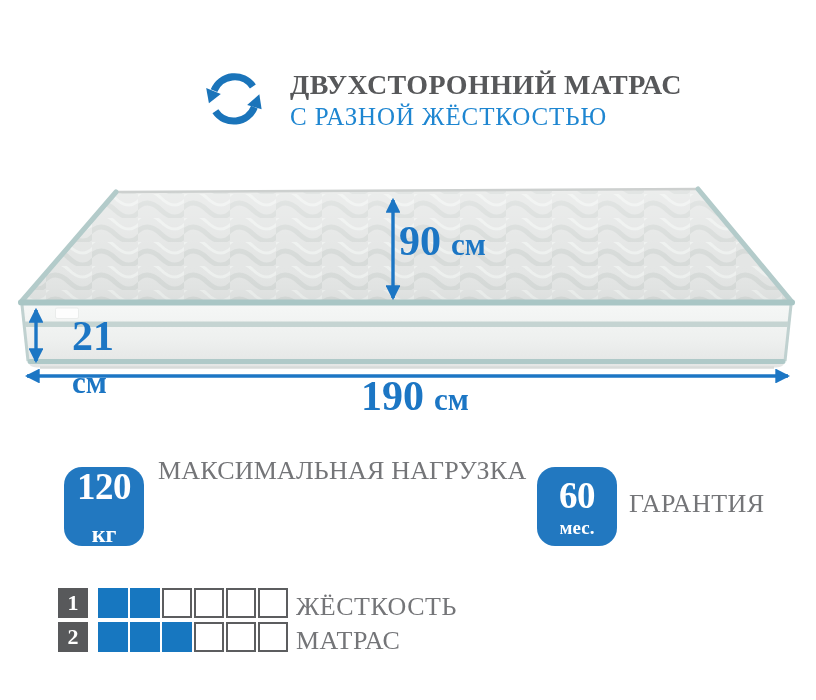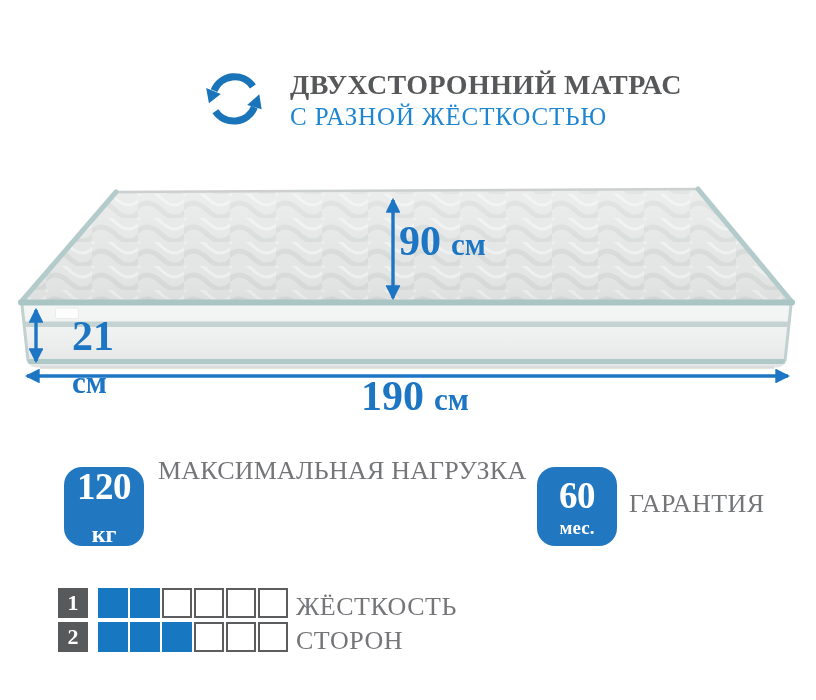--- a/index.html
+++ b/index.html
@@ -176,15 +176,15 @@
           <span class="cell filled"></span>
           <span class="cell filled"></span>
           <span class="cell filled"></span>
           <span class="cell empty"></span>
           <span class="cell empty"></span>
           <span class="cell empty"></span>
         </div>
     </div>
   </div>
   <div class="abs f-label f-label1">ЖЁСТКОСТЬ</div>
-  <div class="abs f-label f-label2">СТОРОН</div>
+  <div class="abs f-label f-label2">МАТРАС</div>
 
 </div>
 
 </body></html>

